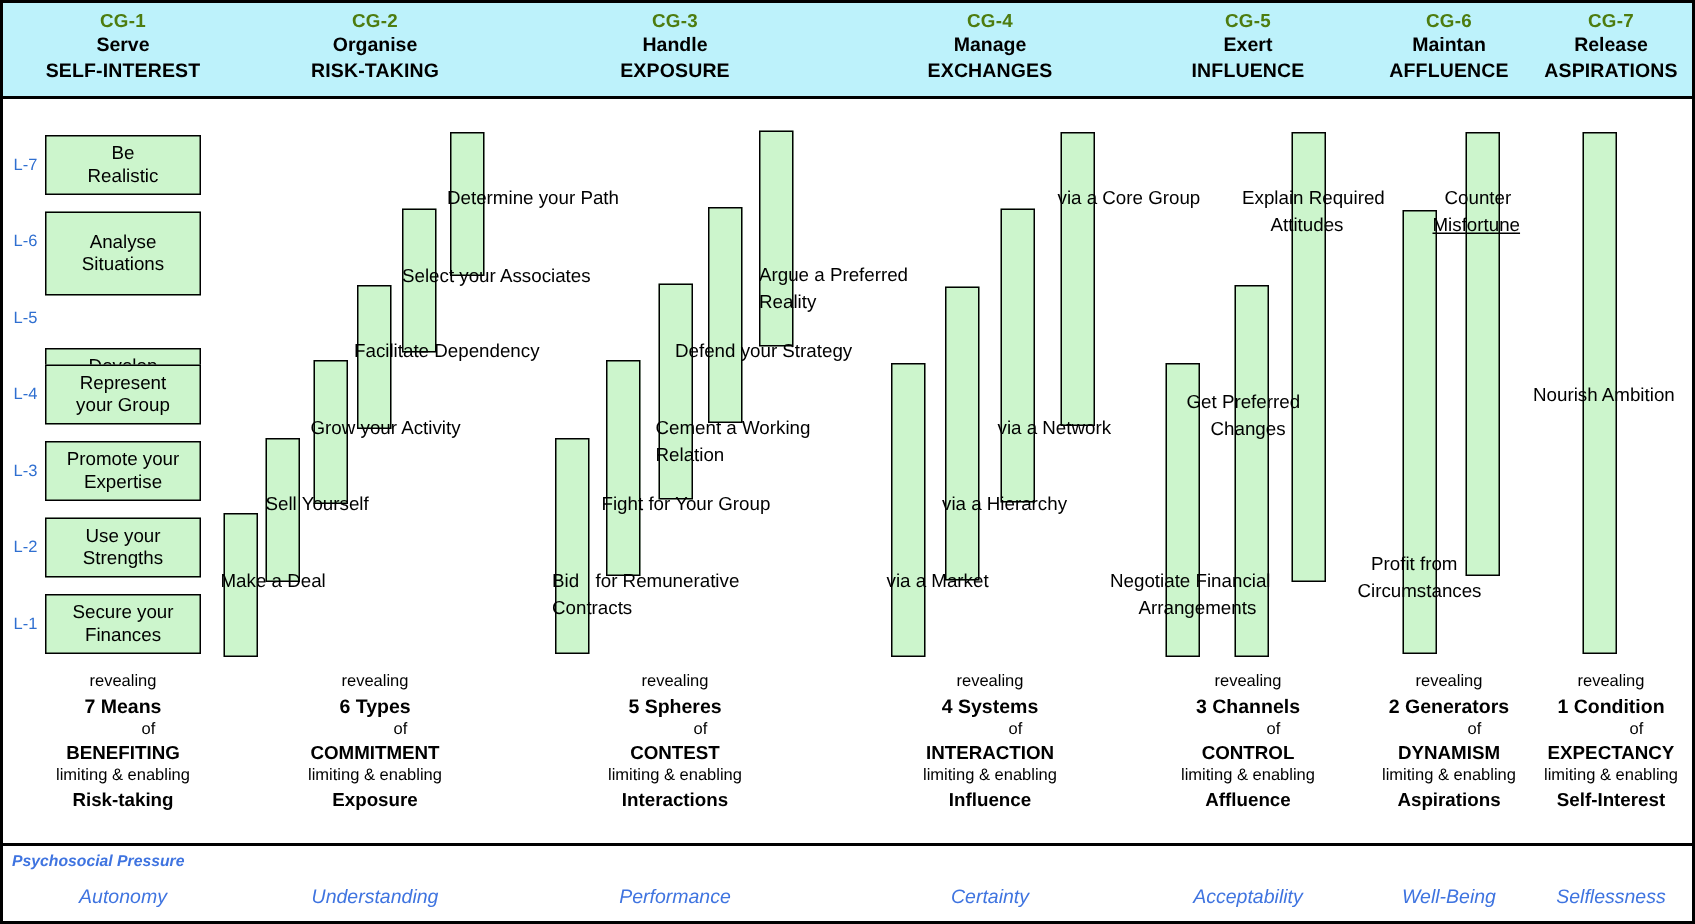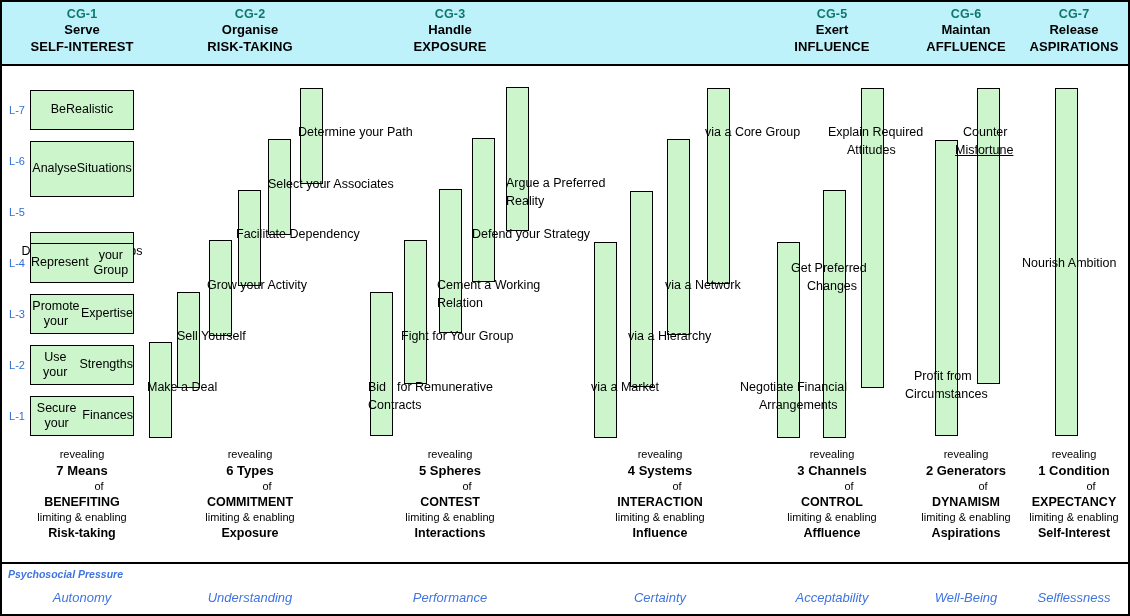--- a/index.html
+++ b/index.html
@@ -25,21 +25,21 @@
     border-bottom:2px solid #000;
     box-sizing:border-box;
   }
   .col-head{
     position:absolute; top:4px;
     text-align:center;
     line-height:1.28;
   }
   .col-head .cg-id{
     display:block;
-    color:#0f766e;
+    color:#4d7c0f;
     font-weight:bold;
     font-size:12.5px;
     letter-spacing:.2px;
   }
   .col-head .cg-verb{
     display:block;
     color:#000;
     font-weight:bold;
     font-size:13px;
   }
@@ -67,21 +67,21 @@
     text-align:center;
   }
 
   
   .meansbox{
     position:absolute;
     background:#ccf5cc;
     border:1px solid #000;
     box-sizing:border-box;
     display:flex;
-    flex-direction:row;
+    flex-direction:column;
     align-items:center;
     justify-content:center;
     font-size:12.5px;
     color:#000;
     line-height:1.22;
     text-align:center;
   }
 
   
   .bar{
@@ -150,20 +150,25 @@
     </div>
     <div class="col-head" style="left:168px;width:160px;">
       <span class="cg-id">CG-2</span>
       <span class="cg-verb">Organise</span>
       <span class="cg-noun">RISK-TAKING</span>
     </div>
     <div class="col-head" style="left:368px;width:160px;">
       <span class="cg-id">CG-3</span>
       <span class="cg-verb">Handle</span>
       <span class="cg-noun">EXPOSURE</span>
+    </div>
+    <div class="col-head" style="left:578px;width:160px;">
+      <span class="cg-id">CG-4</span>
+      <span class="cg-verb">Manage</span>
+      <span class="cg-noun">EXCHANGES</span>
     </div>
     <div class="col-head" style="left:750px;width:160px;">
       <span class="cg-id">CG-5</span>
       <span class="cg-verb">Exert</span>
       <span class="cg-noun">INFLUENCE</span>
     </div>
     <div class="col-head" style="left:884px;width:160px;">
       <span class="cg-id">CG-6</span>
       <span class="cg-verb">Maintan</span>
       <span class="cg-noun">AFFLUENCE</span>
@@ -233,21 +238,21 @@
     <div class="bar" style="left:437px;top:123px;width:23px;height:144px;"></div>
     <div class="bar" style="left:470px;top:72px;width:23px;height:144px;"></div>
     <div class="bar" style="left:504px;top:21px;width:23px;height:144px;"></div>
 
     <div class="bar-label" style="left:366px;top:313px;">Bid</div>
     <div class="bar-label" style="left:395px;top:313px;">for Remunerative</div>
     <div class="bar-label" style="left:366px;top:331px;">Contracts</div>
     <div class="bar-label" style="left:399px;top:262px;">Fight for Your Group</div>
     <div class="bar-label" style="left:435px;top:211px;">Cement a Working</div>
     <div class="bar-label" style="left:435px;top:229px;">Relation</div>
-    <div class="bar-label" style="left:470px;top:160px;">Defend your Strategy</div>
+    <div class="bar-label" style="left:448px;top:160px;">Defend your Strategy</div>
     <div class="bar-label" style="left:504px;top:109px;">Argue a Preferred</div>
     <div class="bar-label" style="left:504px;top:127px;">Reality</div>
 
     <div class="bar" style="left:592px;top:176px;width:23px;height:196px;"></div>
     <div class="bar" style="left:628px;top:125px;width:23px;height:196px;"></div>
     <div class="bar" style="left:665px;top:73px;width:23px;height:196px;"></div>
     <div class="bar" style="left:705px;top:22px;width:23px;height:196px;"></div>
 
     <div class="bar-label" style="left:589px;top:313px;">via a Market</div>
     <div class="bar-label" style="left:626px;top:262px;">via a Hierarchy</div>

